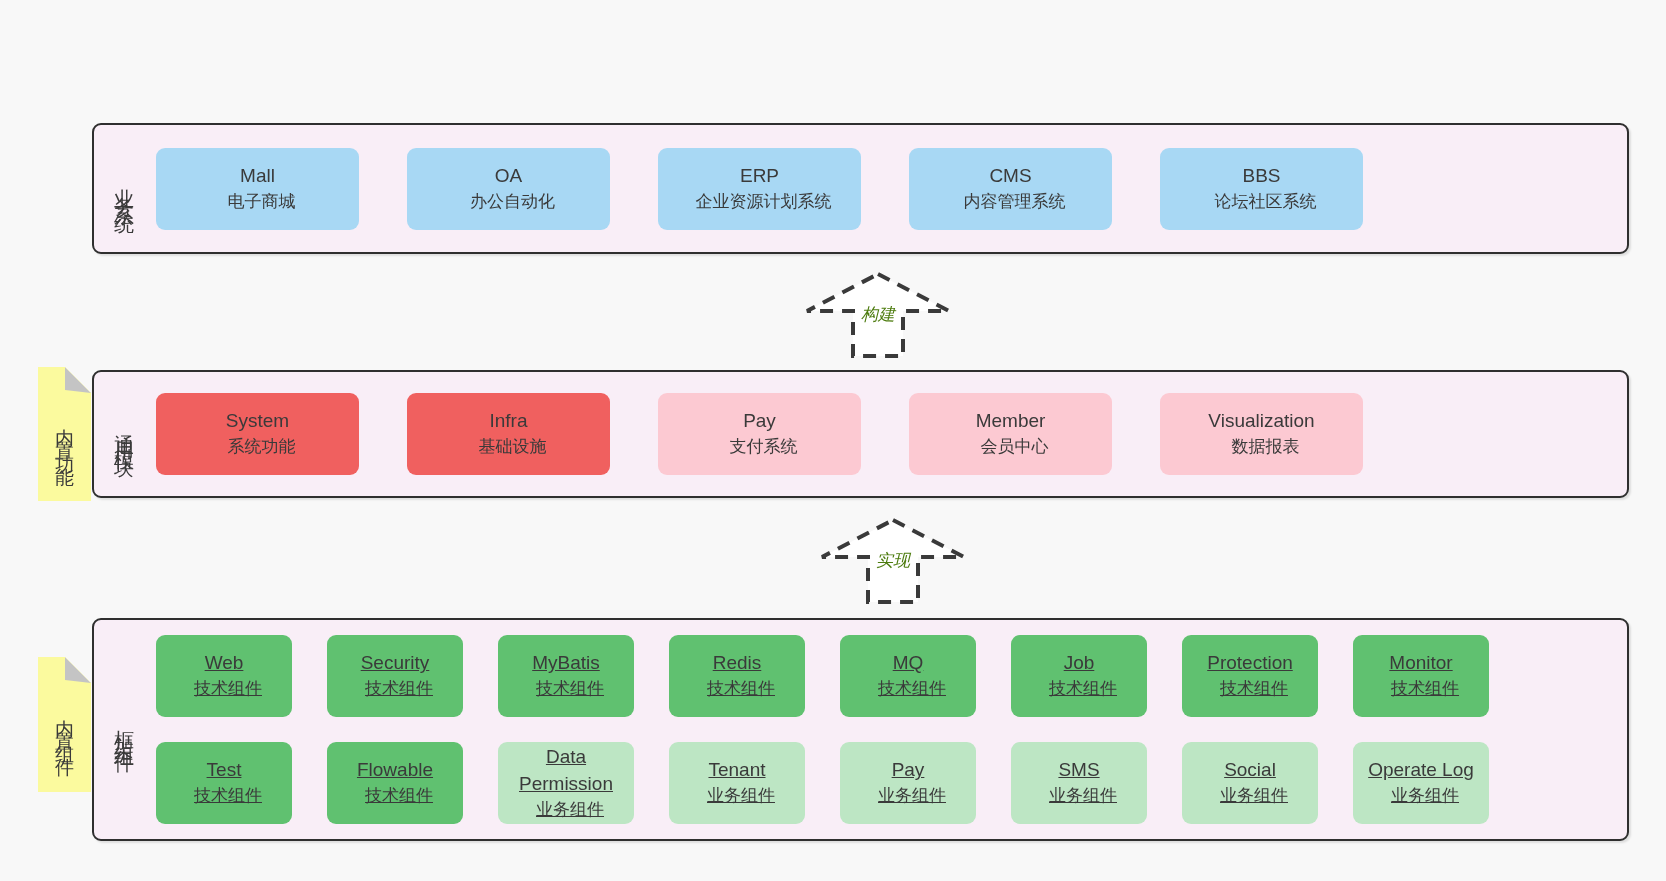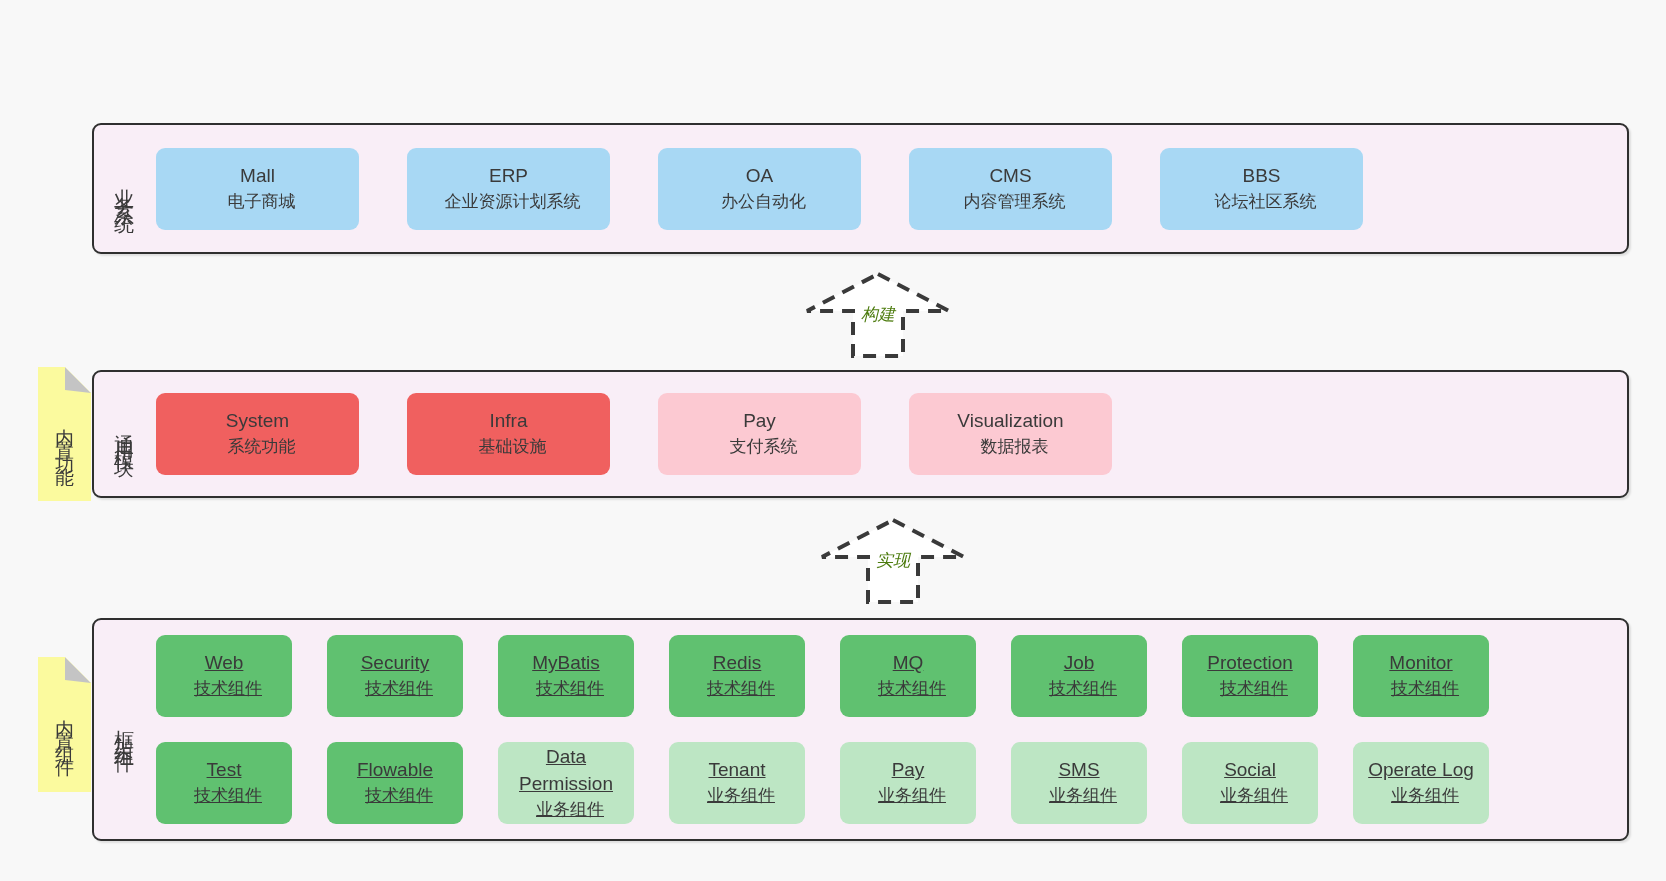--- a/index.html
+++ b/index.html
@@ -97,26 +97,26 @@
 
   <section class="panel panel-top">
     <div class="panel-label">业务系统</div>
     <div class="rows">
       <div class="row row-wide">
         <div class="box box-wide blue">
           <span class="box-name">Mall</span>
           <span class="box-desc">电子商城</span>
         </div>
         <div class="box box-wide blue">
+          <span class="box-name">OA</span>
+          <span class="box-desc">办公自动化</span>
+        </div>
+        <div class="box box-wide blue">
           <span class="box-name">ERP</span>
           <span class="box-desc">企业资源计划系统</span>
-        </div>
-        <div class="box box-wide blue">
-          <span class="box-name">OA</span>
-          <span class="box-desc">办公自动化</span>
         </div>
         <div class="box box-wide blue">
           <span class="box-name">CMS</span>
           <span class="box-desc">内容管理系统</span>
         </div>
         <div class="box box-wide blue">
           <span class="box-name">BBS</span>
           <span class="box-desc">论坛社区系统</span>
         </div>
       </div>
@@ -140,20 +140,24 @@
         </div>
         <div class="box box-wide red">
           <span class="box-name">Infra</span>
           <span class="box-desc">基础设施</span>
         </div>
         <div class="box box-wide pink">
           <span class="box-name">Pay</span>
           <span class="box-desc">支付系统</span>
         </div>
         <div class="box box-wide pink">
+          <span class="box-name">Member</span>
+          <span class="box-desc">会员中心</span>
+        </div>
+        <div class="box box-wide pink">
           <span class="box-name">Visualization</span>
           <span class="box-desc">数据报表</span>
         </div>
       </div>
     </div>
   </section>
 
   <div class="arrow arrow-implement">
     <svg viewBox="0 0 150 90">
       <path d="M75 4 L146 41 L100 41 L100 86 L50 86 L50 41 L4 41 Z" fill="#ffffff" stroke="#3a3a3a" stroke-width="4" stroke-dasharray="13 9"></path>

